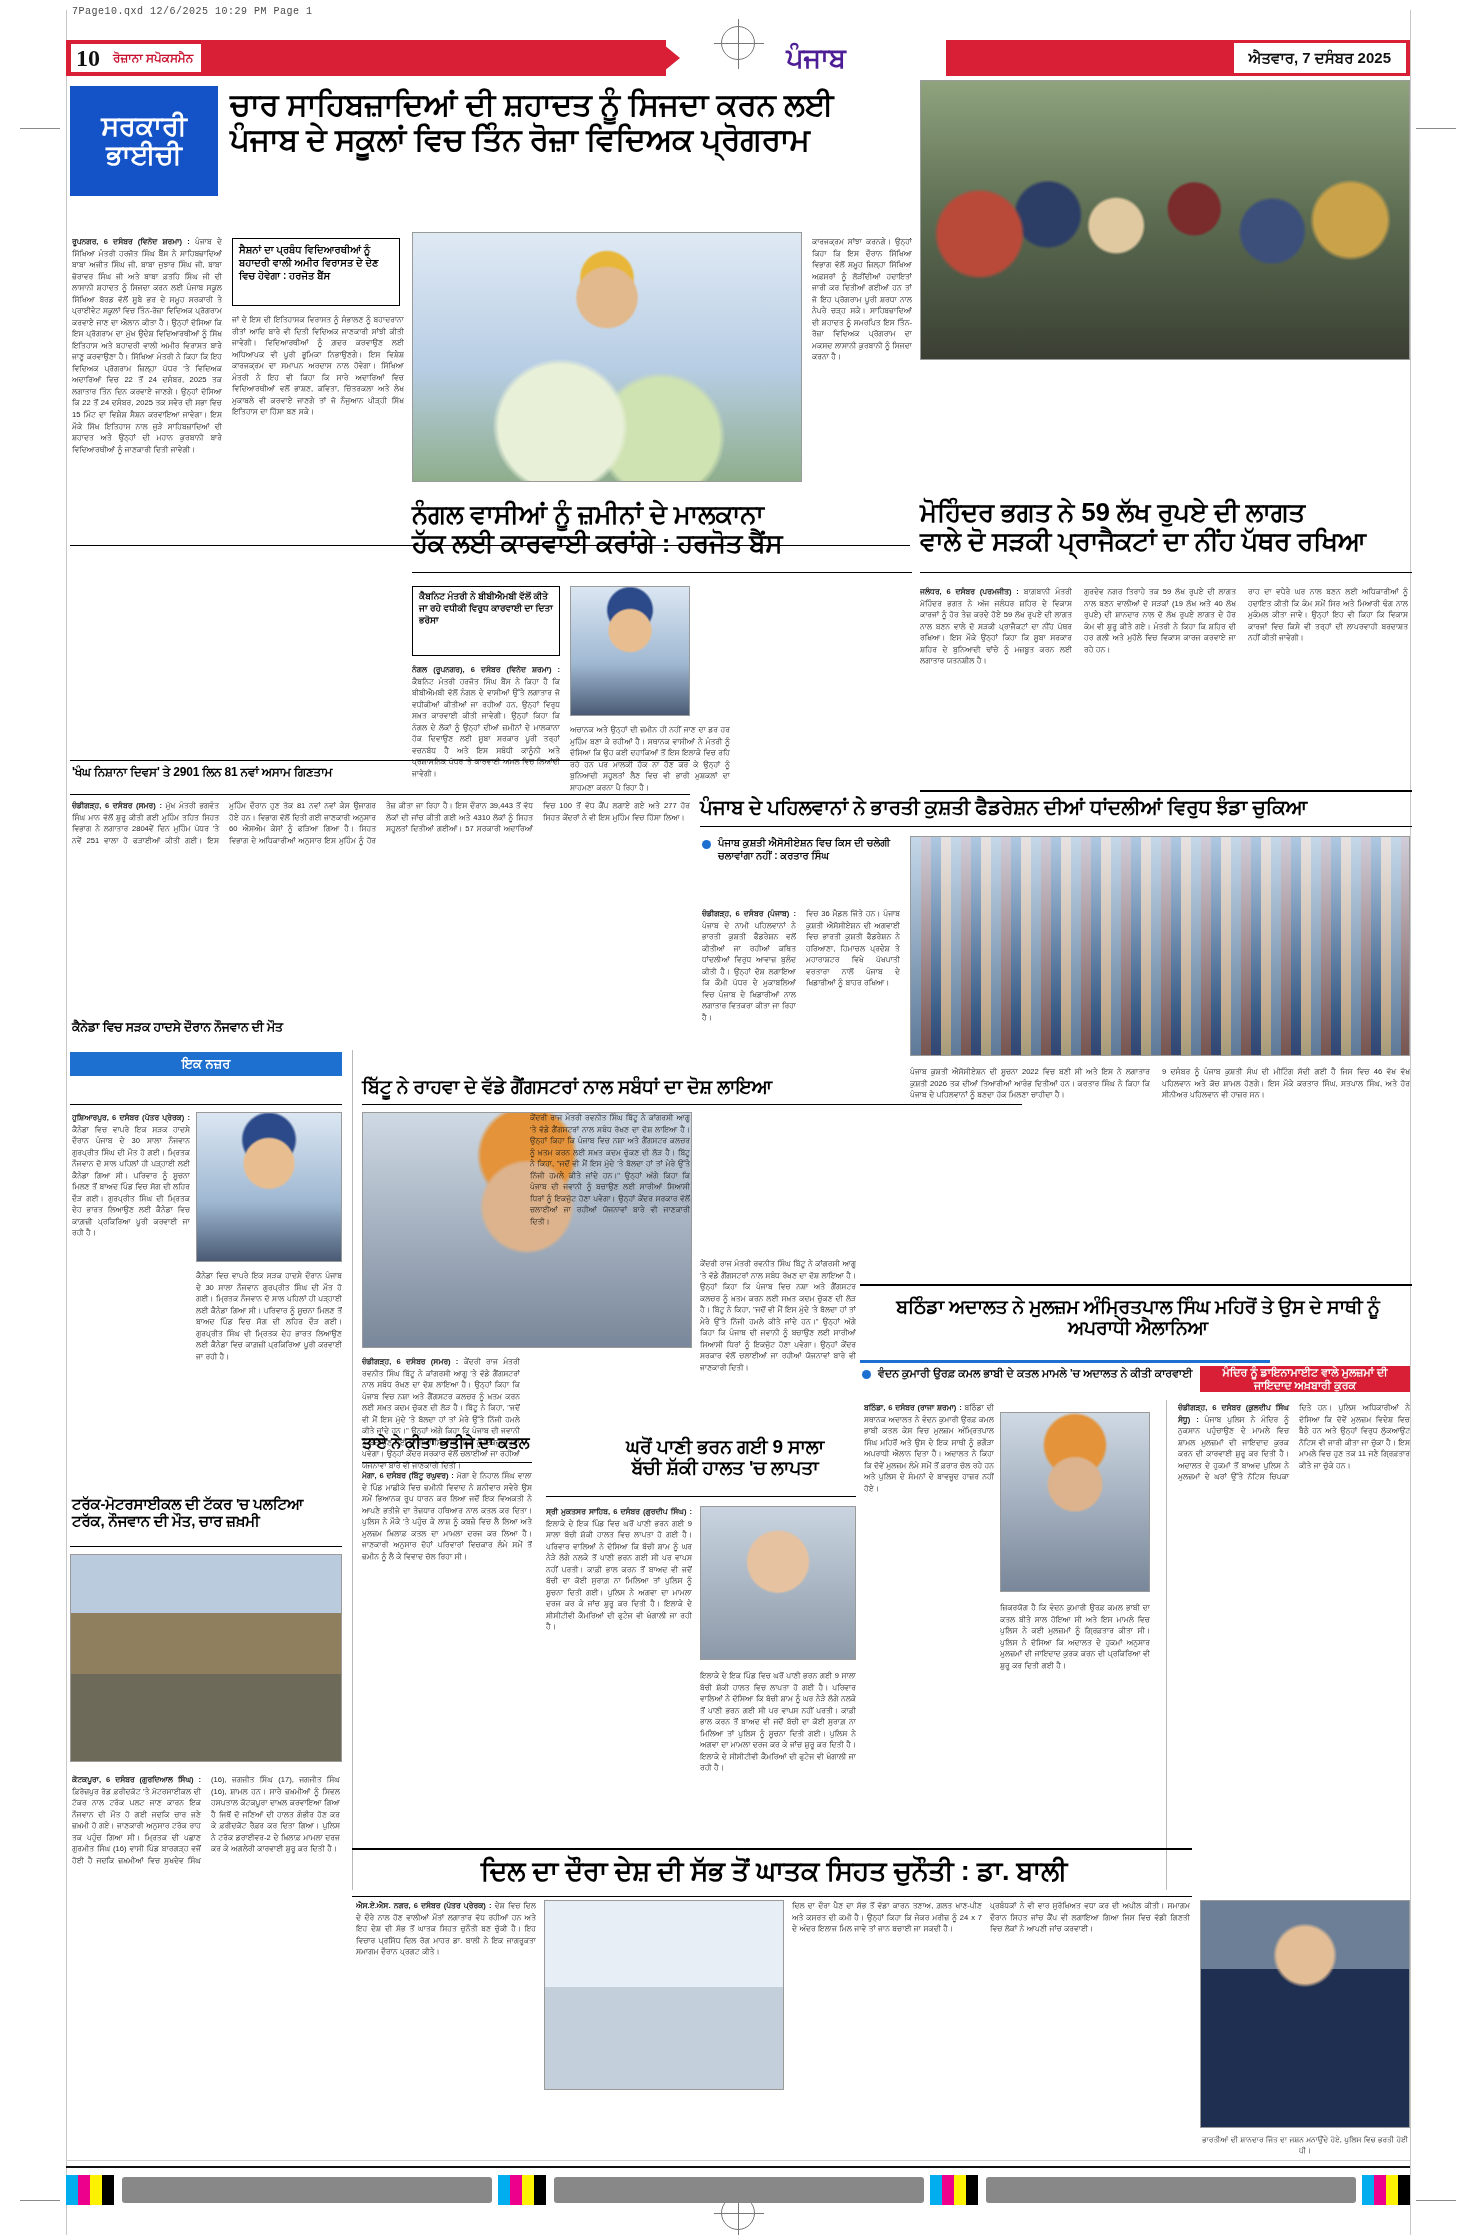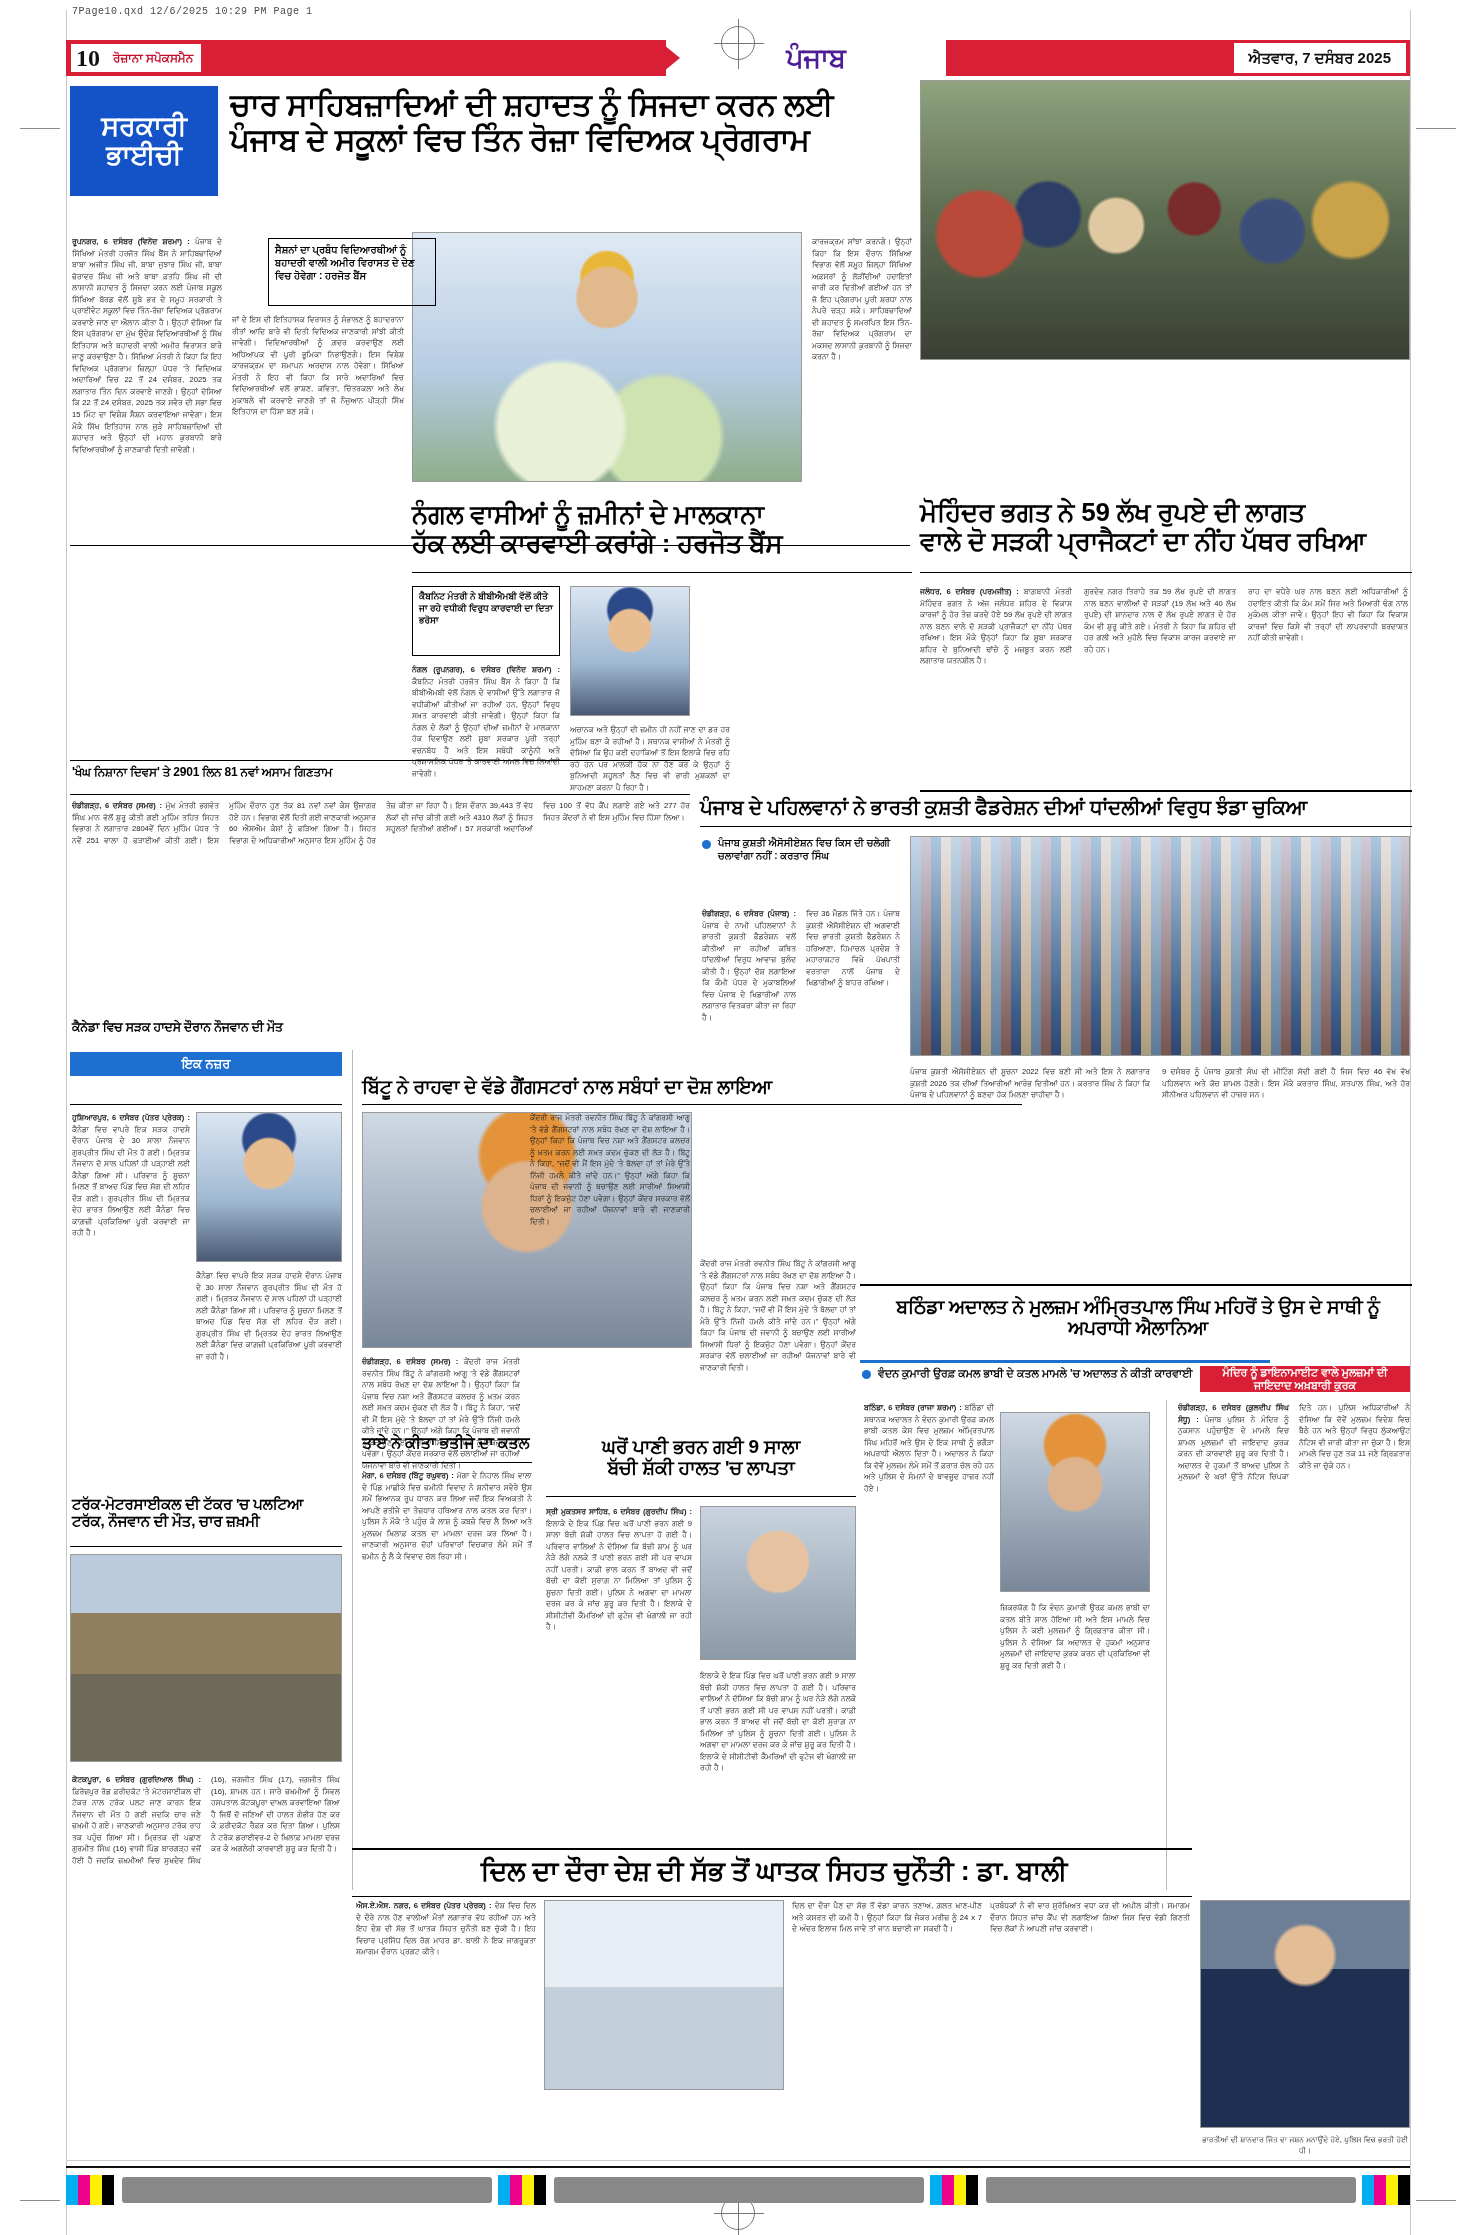--- a/index.html
+++ b/index.html
@@ -227,21 +227,21 @@
 
   <div class="hl hl-xl" style="left:230px; top:88px; width:680px;">
     <div>ਚਾਰ ਸਾਹਿਬਜ਼ਾਦਿਆਂ ਦੀ ਸ਼ਹਾਦਤ ਨੂੰ ਸਿਜਦਾ ਕਰਨ ਲਈ</div>
     <div>ਪੰਜਾਬ ਦੇ ਸਕੂਲਾਂ ਵਿਚ ਤਿੰਨ ਰੋਜ਼ਾ ਵਿਦਿਅਕ ਪ੍ਰੋਗਰਾਮ</div>
   </div>
 
   <div class="photo ph-group1" style="left:920px; top:80px; width:490px; height:280px;"></div>
 
   <div class="photo ph-speaker" style="left:412px; top:232px; width:390px; height:250px;"></div>
 
-  <div class="subhead-box" style="left:232px; top:238px; width:168px; height:68px;margin-left:36px;">ਸੈਸ਼ਨਾਂ ਦਾ ਪ੍ਰਬੰਧ ਵਿਦਿਆਰਥੀਆਂ ਨੂੰ ਬਹਾਦਰੀ ਵਾਲੀ ਅਮੀਰ ਵਿਰਾਸਤ ਦੇ ਦੇਣ ਵਿਚ ਹੋਵੇਗਾ : ਹਰਜੋਤ ਬੈਂਸ</div>
+  <div class="subhead-box" style="left:232px; top:238px; width:168px; height:68px;">ਸੈਸ਼ਨਾਂ ਦਾ ਪ੍ਰਬੰਧ ਵਿਦਿਆਰਥੀਆਂ ਨੂੰ ਬਹਾਦਰੀ ਵਾਲੀ ਅਮੀਰ ਵਿਰਾਸਤ ਦੇ ਦੇਣ ਵਿਚ ਹੋਵੇਗਾ : ਹਰਜੋਤ ਬੈਂਸ</div>
 
   <div class="body-col" style="left:72px; top:236px; width:150px; height:300px;">
     <b>ਰੂਪਨਗਰ, 6 ਦਸੰਬਰ (ਵਿਨੋਦ ਸ਼ਰਮਾ) :</b>
     <span>ਪੰਜਾਬ ਦੇ ਸਿੱਖਿਆ ਮੰਤਰੀ ਹਰਜੋਤ ਸਿੰਘ ਬੈਂਸ ਨੇ ਸਾਹਿਬਜ਼ਾਦਿਆਂ ਬਾਬਾ ਅਜੀਤ ਸਿੰਘ ਜੀ, ਬਾਬਾ ਜੁਝਾਰ ਸਿੰਘ ਜੀ, ਬਾਬਾ ਜ਼ੋਰਾਵਰ ਸਿੰਘ ਜੀ ਅਤੇ ਬਾਬਾ ਫ਼ਤਹਿ ਸਿੰਘ ਜੀ ਦੀ ਲਾਸਾਨੀ ਸ਼ਹਾਦਤ ਨੂੰ ਸਿਜਦਾ ਕਰਨ ਲਈ ਪੰਜਾਬ ਸਕੂਲ ਸਿੱਖਿਆ ਬੋਰਡ ਵੱਲੋਂ ਸੂਬੇ ਭਰ ਦੇ ਸਮੂਹ ਸਰਕਾਰੀ ਤੇ ਪ੍ਰਾਈਵੇਟ ਸਕੂਲਾਂ ਵਿਚ ਤਿੰਨ-ਰੋਜ਼ਾ ਵਿਦਿਅਕ ਪ੍ਰੋਗਰਾਮ ਕਰਵਾਏ ਜਾਣ ਦਾ ਐਲਾਨ ਕੀਤਾ ਹੈ। ਉਨ੍ਹਾਂ ਦੱਸਿਆ ਕਿ ਇਸ ਪ੍ਰੋਗਰਾਮ ਦਾ ਮੁੱਖ ਉਦੇਸ਼ ਵਿਦਿਆਰਥੀਆਂ ਨੂੰ ਸਿੱਖ ਇਤਿਹਾਸ ਅਤੇ ਬਹਾਦਰੀ ਵਾਲੀ ਅਮੀਰ ਵਿਰਾਸਤ ਬਾਰੇ ਜਾਣੂ ਕਰਵਾਉਣਾ ਹੈ। ਸਿੱਖਿਆ ਮੰਤਰੀ ਨੇ ਕਿਹਾ ਕਿ ਇਹ ਵਿਦਿਅਕ ਪ੍ਰੋਗਰਾਮ ਜ਼ਿਲ੍ਹਾ ਪੱਧਰ 'ਤੇ ਵਿਦਿਅਕ ਅਦਾਰਿਆਂ ਵਿਚ 22 ਤੋਂ 24 ਦਸੰਬਰ, 2025 ਤਕ ਲਗਾਤਾਰ ਤਿੰਨ ਦਿਨ ਕਰਵਾਏ ਜਾਣਗੇ। ਉਨ੍ਹਾਂ ਦੱਸਿਆ ਕਿ 22 ਤੋਂ 24 ਦਸੰਬਰ, 2025 ਤਕ ਸਵੇਰ ਦੀ ਸਭਾ ਵਿਚ 15 ਮਿੰਟ ਦਾ ਵਿਸ਼ੇਸ਼ ਸੈਸ਼ਨ ਕਰਵਾਇਆ ਜਾਵੇਗਾ। ਇਸ ਮੌਕੇ ਸਿੱਖ ਇਤਿਹਾਸ ਨਾਲ ਜੁੜੇ ਸਾਹਿਬਜ਼ਾਦਿਆਂ ਦੀ ਸ਼ਹਾਦਤ ਅਤੇ ਉਨ੍ਹਾਂ ਦੀ ਮਹਾਨ ਕੁਰਬਾਨੀ ਬਾਰੇ ਵਿਦਿਆਰਥੀਆਂ ਨੂੰ ਜਾਣਕਾਰੀ ਦਿਤੀ ਜਾਵੇਗੀ।</span>
   </div>
   <div class="body-col" style="left:232px; top:314px; width:172px; height:222px;">ਜਾਂ ਦੇ ਇਸ ਦੀ ਇਤਿਹਾਸਕ ਵਿਰਾਸਤ ਨੂੰ ਸੰਭਾਲਣ ਨੂੰ ਬਹਾਦਰਾਨਾ ਰੀਤਾਂ ਆਦਿ ਬਾਰੇ ਵੀ ਦਿਤੀ ਵਿਦਿਅਕ ਜਾਣਕਾਰੀ ਸਾਂਝੀ ਕੀਤੀ ਜਾਵੇਗੀ। ਵਿਦਿਆਰਥੀਆਂ ਨੂੰ ਗ਼ਦਰ ਕਰਵਾਉਣ ਲਈ ਅਧਿਆਪਕ ਵੀ ਪੂਰੀ ਭੂਮਿਕਾ ਨਿਭਾਉਣਗੇ। ਇਸ ਵਿਸ਼ੇਸ਼ ਕਾਰਜਕ੍ਰਮ ਦਾ ਸਮਾਪਨ ਅਰਦਾਸ ਨਾਲ ਹੋਵੇਗਾ। ਸਿੱਖਿਆ ਮੰਤਰੀ ਨੇ ਇਹ ਵੀ ਕਿਹਾ ਕਿ ਸਾਰੇ ਅਦਾਰਿਆਂ ਵਿਚ ਵਿਦਿਆਰਥੀਆਂ ਵਲੋਂ ਭਾਸ਼ਣ, ਕਵਿਤਾ, ਚਿੱਤਰਕਲਾ ਅਤੇ ਲੇਖ ਮੁਕਾਬਲੇ ਵੀ ਕਰਵਾਏ ਜਾਣਗੇ ਤਾਂ ਜੋ ਨੌਜੁਆਨ ਪੀੜ੍ਹੀ ਸਿੱਖ ਇਤਿਹਾਸ ਦਾ ਹਿੱਸਾ ਬਣ ਸਕੇ।</div>
   <div class="body-col" style="left:812px; top:236px; width:100px; height:300px;">ਕਾਰਜਕ੍ਰਮ ਸਾਂਝਾ ਕਰਨਗੇ। ਉਨ੍ਹਾਂ ਕਿਹਾ ਕਿ ਇਸ ਦੌਰਾਨ ਸਿੱਖਿਆ ਵਿਭਾਗ ਵੱਲੋਂ ਸਮੂਹ ਜ਼ਿਲ੍ਹਾ ਸਿੱਖਿਆ ਅਫ਼ਸਰਾਂ ਨੂੰ ਲੋੜੀਂਦੀਆਂ ਹਦਾਇਤਾਂ ਜਾਰੀ ਕਰ ਦਿਤੀਆਂ ਗਈਆਂ ਹਨ ਤਾਂ ਜੋ ਇਹ ਪ੍ਰੋਗਰਾਮ ਪੂਰੀ ਸ਼ਰਧਾ ਨਾਲ ਨੇਪਰੇ ਚੜ੍ਹ ਸਕੇ। ਸਾਹਿਬਜ਼ਾਦਿਆਂ ਦੀ ਸ਼ਹਾਦਤ ਨੂੰ ਸਮਰਪਿਤ ਇਸ ਤਿੰਨ-ਰੋਜ਼ਾ ਵਿਦਿਅਕ ਪ੍ਰੋਗਰਾਮ ਦਾ ਮਕਸਦ ਲਾਸਾਨੀ ਕੁਰਬਾਨੀ ਨੂੰ ਸਿਜਦਾ ਕਰਨਾ ਹੈ।</div>
 
   <div class="rule" style="left:70px; top:545px; width:840px;"></div>
 
@@ -334,21 +334,21 @@
   </div>
 
   <div class="vrule" style="left:352px; top:1420px; height:470px;"></div>
   <div class="hl hl-sm" style="left:362px; top:1434px; width:170px; font-size:16px;">ਤਾਏ ਨੇ ਕੀਤਾ ਭਤੀਜੇ ਦਾ ਕਤਲ</div>
   <div class="rule" style="left:362px; top:1462px; width:170px;"></div>
   <div class="body-col" style="left:362px; top:1470px; width:170px; height:420px;">
     <b>ਮੋਗਾ, 6 ਦਸੰਬਰ (ਬਿੱਟੂ ਰਘੁਵਰ) :</b>
     <span>ਮੋਗਾ ਦੇ ਨਿਹਾਲ ਸਿੰਘ ਵਾਲਾ ਦੇ ਪਿੰਡ ਮਾਛੀਕੇ ਵਿਚ ਜ਼ਮੀਨੀ ਵਿਵਾਦ ਨੇ ਸ਼ਨੀਵਾਰ ਸਵੇਰੇ ਉਸ ਸਮੇਂ ਭਿਆਨਕ ਰੂਪ ਧਾਰਨ ਕਰ ਲਿਆ ਜਦੋਂ ਇਕ ਵਿਅਕਤੀ ਨੇ ਆਪਣੇ ਭਤੀਜੇ ਦਾ ਤੇਜ਼ਧਾਰ ਹਥਿਆਰ ਨਾਲ ਕਤਲ ਕਰ ਦਿਤਾ। ਪੁਲਿਸ ਨੇ ਮੌਕੇ 'ਤੇ ਪਹੁੰਚ ਕੇ ਲਾਸ਼ ਨੂੰ ਕਬਜ਼ੇ ਵਿਚ ਲੈ ਲਿਆ ਅਤੇ ਮੁਲਜ਼ਮ ਖ਼ਿਲਾਫ਼ ਕਤਲ ਦਾ ਮਾਮਲਾ ਦਰਜ ਕਰ ਲਿਆ ਹੈ। ਜਾਣਕਾਰੀ ਅਨੁਸਾਰ ਦੋਹਾਂ ਪਰਿਵਾਰਾਂ ਵਿਚਕਾਰ ਲੰਮੇ ਸਮੇਂ ਤੋਂ ਜ਼ਮੀਨ ਨੂੰ ਲੈ ਕੇ ਵਿਵਾਦ ਚੱਲ ਰਿਹਾ ਸੀ।</span>
   </div>
 
-  <div class="hl hl-sm" style="left:546px; top:1436px; width:310px; font-size:19px; text-align:center;">
+  <div class="hl hl-sm" style="left:570px; top:1436px; width:310px; font-size:19px; text-align:center;">
     <div>ਘਰੋਂ ਪਾਣੀ ਭਰਨ ਗਈ 9 ਸਾਲਾ</div>
     <div>ਬੱਚੀ ਸ਼ੱਕੀ ਹਾਲਤ 'ਚ ਲਾਪਤਾ</div>
   </div>
   <div class="rule" style="left:546px; top:1496px; width:310px;"></div>
   <div class="photo ph-girl" style="left:700px; top:1506px; width:156px; height:154px;"></div>
   <div class="body-col" style="left:546px; top:1506px; width:146px; height:382px;">
     <b>ਸ੍ਰੀ ਮੁਕਤਸਰ ਸਾਹਿਬ, 6 ਦਸੰਬਰ (ਗੁਰਦੀਪ ਸਿੰਘ) :</b>
     <span>ਇਲਾਕੇ ਦੇ ਇਕ ਪਿੰਡ ਵਿਚ ਘਰੋਂ ਪਾਣੀ ਭਰਨ ਗਈ 9 ਸਾਲਾ ਬੱਚੀ ਸ਼ੱਕੀ ਹਾਲਤ ਵਿਚ ਲਾਪਤਾ ਹੋ ਗਈ ਹੈ। ਪਰਿਵਾਰ ਵਾਲਿਆਂ ਨੇ ਦੱਸਿਆ ਕਿ ਬੱਚੀ ਸ਼ਾਮ ਨੂੰ ਘਰ ਨੇੜੇ ਲੱਗੇ ਨਲਕੇ ਤੋਂ ਪਾਣੀ ਭਰਨ ਗਈ ਸੀ ਪਰ ਵਾਪਸ ਨਹੀਂ ਪਰਤੀ। ਕਾਫ਼ੀ ਭਾਲ ਕਰਨ ਤੋਂ ਬਾਅਦ ਵੀ ਜਦੋਂ ਬੱਚੀ ਦਾ ਕੋਈ ਸੁਰਾਗ਼ ਨਾ ਮਿਲਿਆ ਤਾਂ ਪੁਲਿਸ ਨੂੰ ਸੂਚਨਾ ਦਿਤੀ ਗਈ। ਪੁਲਿਸ ਨੇ ਅਗਵਾ ਦਾ ਮਾਮਲਾ ਦਰਜ ਕਰ ਕੇ ਜਾਂਚ ਸ਼ੁਰੂ ਕਰ ਦਿਤੀ ਹੈ। ਇਲਾਕੇ ਦੇ ਸੀਸੀਟੀਵੀ ਕੈਮਰਿਆਂ ਦੀ ਫੁਟੇਜ ਵੀ ਖੰਗਾਲੀ ਜਾ ਰਹੀ ਹੈ।</span>
   </div>
   <div class="body-col" style="left:700px; top:1670px; width:156px; height:218px;">ਇਲਾਕੇ ਦੇ ਇਕ ਪਿੰਡ ਵਿਚ ਘਰੋਂ ਪਾਣੀ ਭਰਨ ਗਈ 9 ਸਾਲਾ ਬੱਚੀ ਸ਼ੱਕੀ ਹਾਲਤ ਵਿਚ ਲਾਪਤਾ ਹੋ ਗਈ ਹੈ। ਪਰਿਵਾਰ ਵਾਲਿਆਂ ਨੇ ਦੱਸਿਆ ਕਿ ਬੱਚੀ ਸ਼ਾਮ ਨੂੰ ਘਰ ਨੇੜੇ ਲੱਗੇ ਨਲਕੇ ਤੋਂ ਪਾਣੀ ਭਰਨ ਗਈ ਸੀ ਪਰ ਵਾਪਸ ਨਹੀਂ ਪਰਤੀ। ਕਾਫ਼ੀ ਭਾਲ ਕਰਨ ਤੋਂ ਬਾਅਦ ਵੀ ਜਦੋਂ ਬੱਚੀ ਦਾ ਕੋਈ ਸੁਰਾਗ਼ ਨਾ ਮਿਲਿਆ ਤਾਂ ਪੁਲਿਸ ਨੂੰ ਸੂਚਨਾ ਦਿਤੀ ਗਈ। ਪੁਲਿਸ ਨੇ ਅਗਵਾ ਦਾ ਮਾਮਲਾ ਦਰਜ ਕਰ ਕੇ ਜਾਂਚ ਸ਼ੁਰੂ ਕਰ ਦਿਤੀ ਹੈ। ਇਲਾਕੇ ਦੇ ਸੀਸੀਟੀਵੀ ਕੈਮਰਿਆਂ ਦੀ ਫੁਟੇਜ ਵੀ ਖੰਗਾਲੀ ਜਾ ਰਹੀ ਹੈ।</div>

